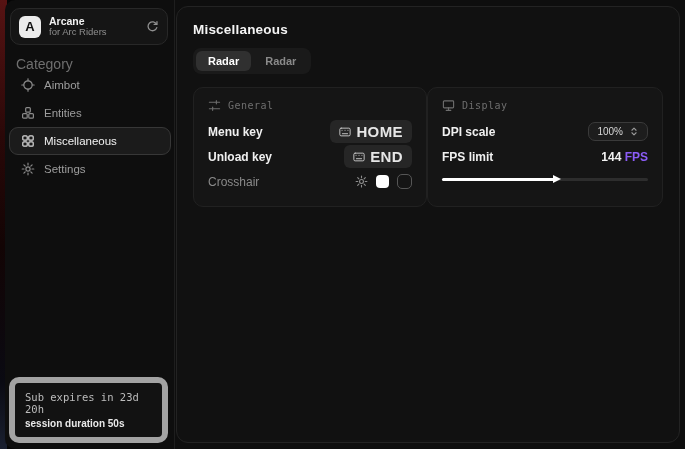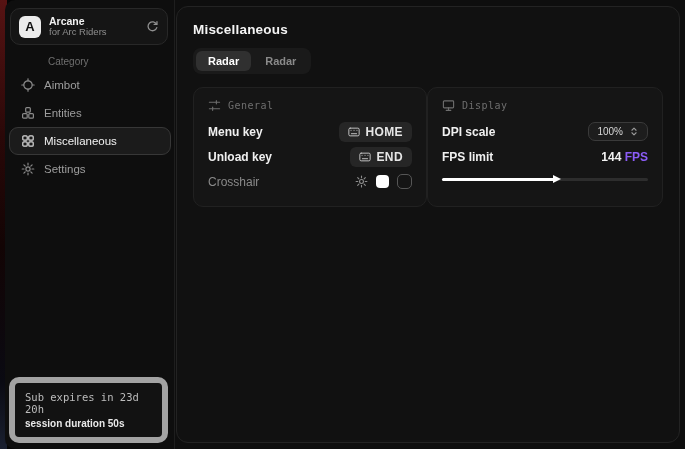--- a/index.html
+++ b/index.html
@@ -15,21 +15,21 @@
     border-right:1px solid #1e1e1e; }
   .profile-card { position:absolute; left:5px; top:8px; width:158px; height:37px;
     background:#151515; border:1px solid #282828; border-radius:10px;
     display:flex; align-items:center; padding:0 8px; }
   .avatar { width:22px; height:22px; border-radius:6px; background:#ececec; color:#111;
     font-weight:bold; font-size:13px; display:flex; align-items:center; justify-content:center; }
   .profile-text { margin-left:8px; flex:1; line-height:1.15; }
   .profile-title { font-size:10.5px; font-weight:700; color:#f2f2f2; }
   .profile-sub { font-size:9.5px; color:#8f8f8f; }
   .refresh-btn { color:#8f8f8f; display:flex; cursor:pointer; }
-  .category-label { position:absolute; left:11px; top:56px; font-size:10px; color:#6f6f6f;margin-left:32px; }
+  .category-label { position:absolute; left:11px; top:56px; font-size:14px; color:#6f6f6f; }
   .nav { position:absolute; left:4px; top:71px; width:162px; }
   .nav-item { display:flex; align-items:center; height:28px; padding:0 0 0 11px;
     border-radius:9px; border:1px solid transparent; color:#9d9d9d; font-size:11.5px; cursor:pointer; }
   .nav-item .nav-icon { width:14px; height:14px; margin-right:9px; color:#8a8a8a; display:flex; }
   .nav-item.active { background:#1b1b1b; border-color:#373737; color:#f2f2f2; }
   .nav-item.active .nav-icon { color:#dcdcdc; }
   .sub-card { position:absolute; left:4px; right:6px; bottom:6px;
     border:6px solid #a3a3a3; border-radius:10px; background:#121212; padding:8px 10px; }
   .sub-line1 { font-family:"DejaVu Sans Mono", monospace; font-size:10.5px; color:#bdbdbd; }
   .sub-line2 { font-size:10px; font-weight:700; color:#e9e9e9; margin-top:3px; }
@@ -47,21 +47,21 @@
   .card-display { width:236px; }
   .card-header { display:flex; align-items:center; gap:7px; color:#6e6e6e;
     font-family:"DejaVu Sans Mono", monospace; font-size:10px; letter-spacing:.5px; margin-bottom:8px; }
   .card-header .hdr-icon { display:flex; color:#6e6e6e; }
   .row { display:flex; align-items:center; justify-content:space-between; height:23px; margin-top:2px; }
   .row-label { font-size:12px; font-weight:600; color:#f0f0f0; }
   .row-label.muted { color:#8a8a8a; font-weight:500; }
   .keybind { display:inline-flex; align-items:center; gap:5px; background:#262626;
     border-radius:6px; padding:3px 9px; cursor:pointer; }
   .keybind .kb-icon { display:flex; color:#c9c9c9; }
-  .keybind-text { font-size:12px; font-weight:700; color:#e6e6e6; letter-spacing:.4px; }
+  .keybind-text { font-size:15px; font-weight:700; color:#e6e6e6; letter-spacing:.4px; }
   .ctl-group { display:flex; align-items:center; gap:8px; }
   .gear-small { display:flex; color:#8d8d8d; cursor:pointer; }
   .swatch { width:13px; height:13px; border-radius:4px; cursor:pointer; }
   .checkbox { width:15px; height:15px; border-radius:5px; border:1.5px solid #565656;
     background:transparent; cursor:pointer; }
   .select-chip { display:inline-flex; align-items:center; gap:6px; background:#1d1d1d;
     border:1px solid #3a3a3a; border-radius:7px; padding:3px 8px; cursor:pointer; }
   .select-value { font-size:10px; color:#d8d8d8; }
   .select-chip .sel-icon { display:flex; color:#9a9a9a; }
   .fps-value { font-size:12px; }

